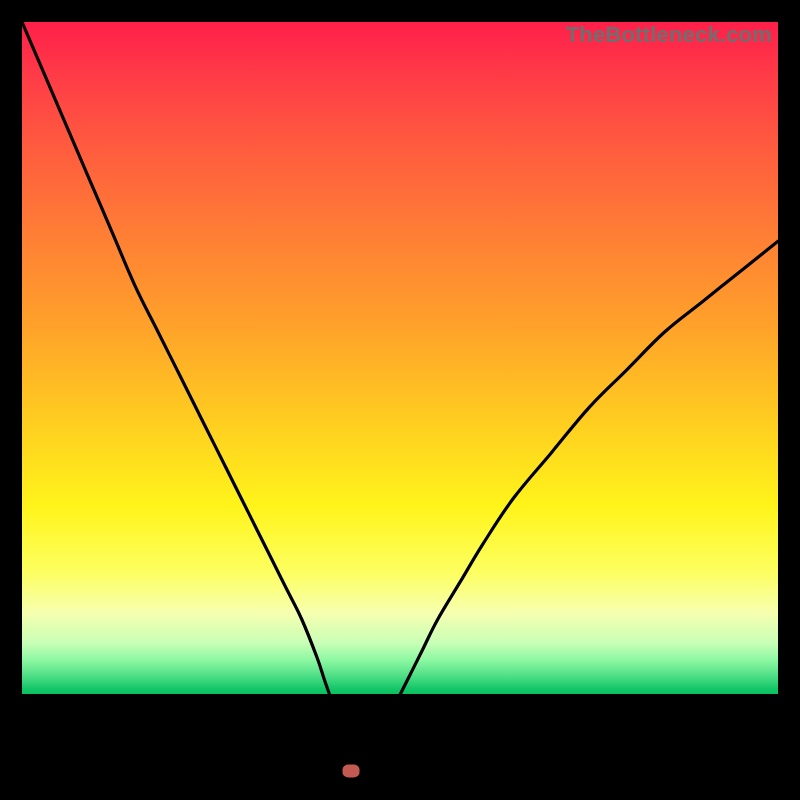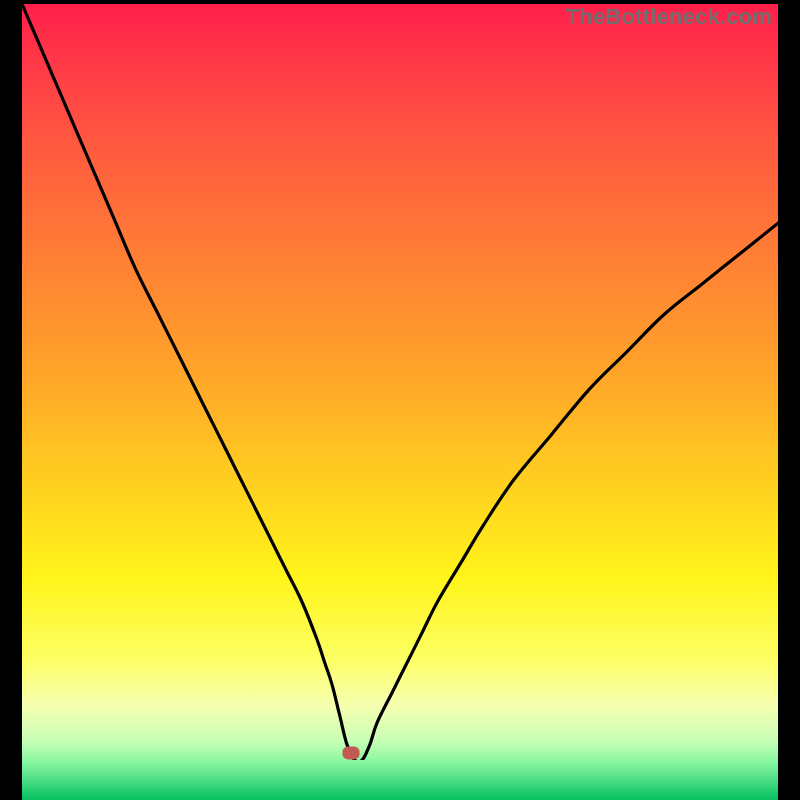--- a/index.html
+++ b/index.html
@@ -7,23 +7,23 @@
     padding: 0;
     width: 800px;
     height: 800px;
     background: #000;
     overflow: hidden;
     font-family: Arial, Helvetica, sans-serif;
   }
   .frame {
     position: absolute;
     left: 22px;
-    top: 4px;
+    top: 22px;
     width: 756px;
-    height: 797px;
+    height: 672px;
     background: linear-gradient(to bottom,
       #ff1f4a 0%,
       #ff3b47 8%,
       #ff5a3f 18%,
       #ff7a36 30%,
       #ffa12a 45%,
       #ffcf20 60%,
       #fff41a 72%,
       #fdff62 82%,
       #f6ffb0 88%,

